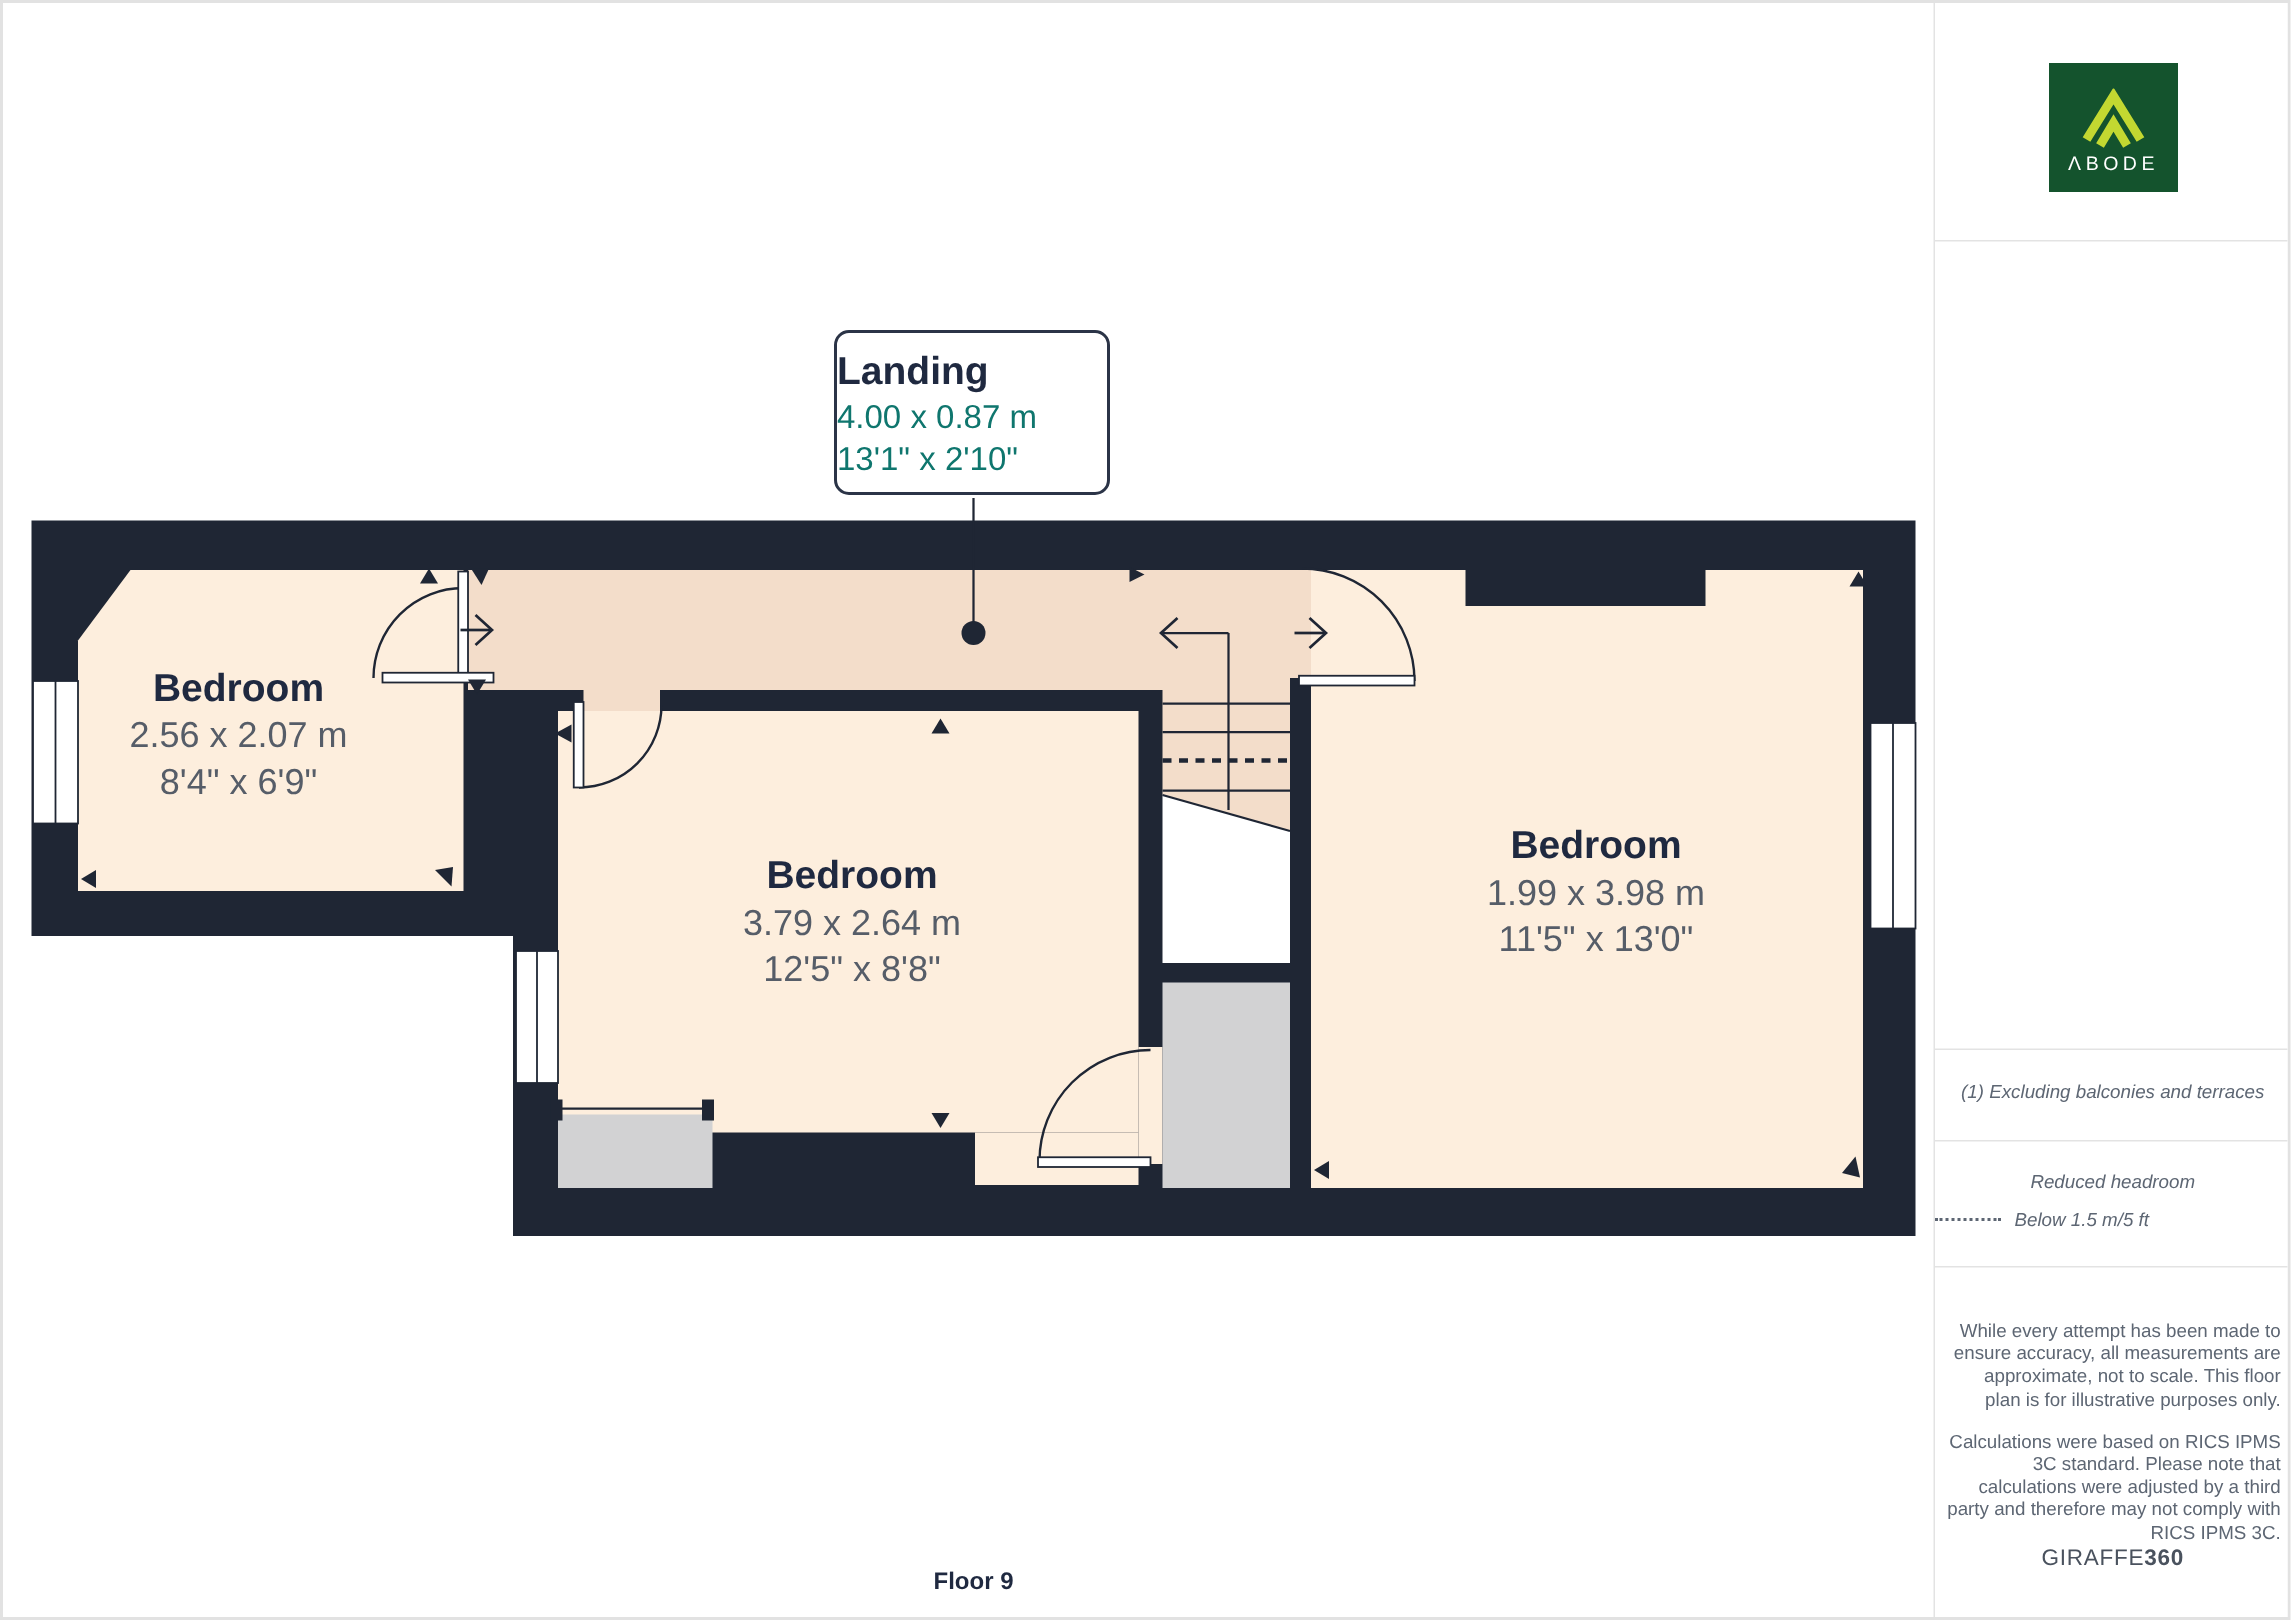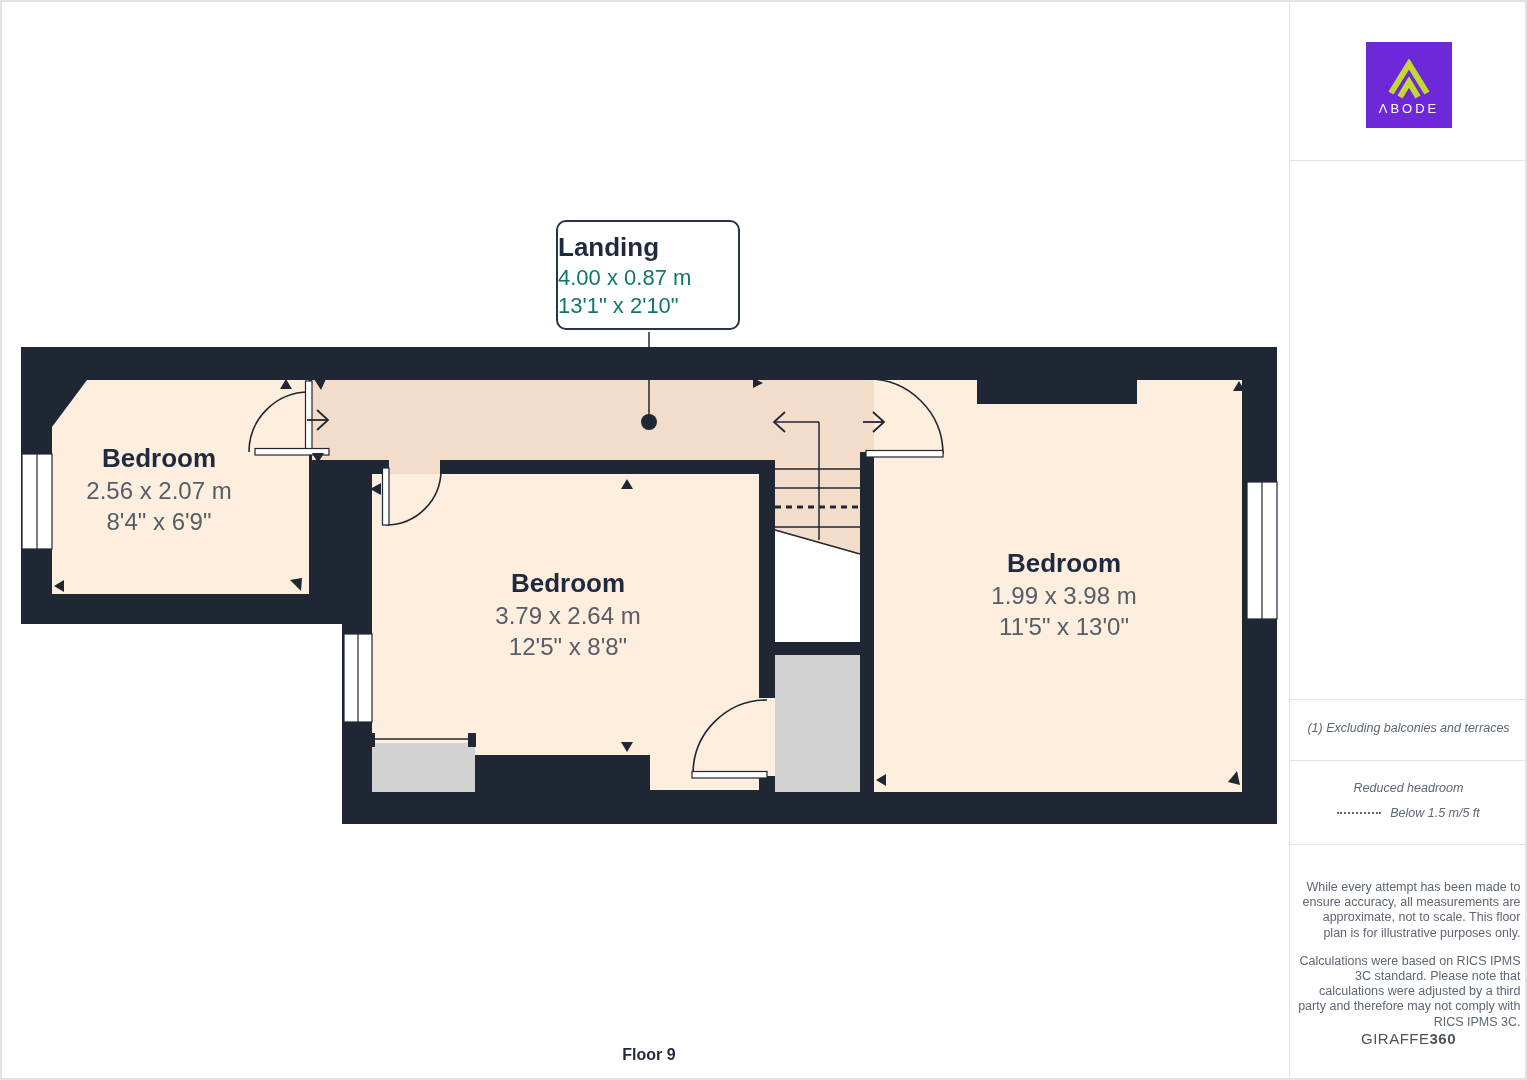--- a/index.html
+++ b/index.html
@@ -20,30 +20,30 @@
   .landing-box .title { font-size:26px; font-weight:bold; color:#1f2940; line-height:33px; }
   .landing-box .dims  { font-size:22px; color:#0f766e; line-height:28px; }
 
   .floor-label { position:absolute; left:647px; top:1044px; transform:translateX(-50%);
                  font-size:16px; font-weight:bold; color:#1f2940; }
 
   
   .sidebar { position:absolute; left:1287px; top:0; width:238px; height:1076px;
              border-left:1px solid #e3e3e3; background:#fff; }
   .sb-divider { position:absolute; left:0; width:100%; height:1px; background:#e3e3e3; }
-  .logo { position:absolute; top:40px; left:76px; width:86px; height:86px; background:#6d28d9;
+  .logo { position:absolute; top:40px; left:76px; width:86px; height:86px; background:#14532d;
           display:flex; flex-direction:column; align-items:center; justify-content:flex-end;
           padding-bottom:12px; }
   .logo-text { color:#fff; font-size:13px; letter-spacing:3px; margin-top:2px; }
   .sb-block { position:absolute; width:100%; text-align:center; color:#5d6673; }
   .sb-heading { font-size:16px; font-weight:bold; color:#1f2940; }
   .sb-heading sup { font-size:9px; }
   .sb-value { font-size:13.5px; line-height:21px; }
   .sb-small { font-size:12.5px; line-height:16px;font-style:italic; }
-  .legend-row { margin-top:9px; display:flex; align-items:center; justify-content:center; gap:9px; }
+  .legend-row { margin-top:9px; display:flex; align-items:center; gap:9px; }
   .dash-dotted { display:inline-block; width:44px; height:0; border-bottom:2px dotted #5d6673; }
   .sb-para { width:224px; margin:0 auto 13px auto; font-size:12.5px; line-height:15.2px; color:#5d6673; }
   .brand { font-size:15px; letter-spacing:0.5px; color:#4a525e; }
   .brand b { font-weight:bold; }
 </style>
 </head>
 <body>
 
 <div class="page">
 

